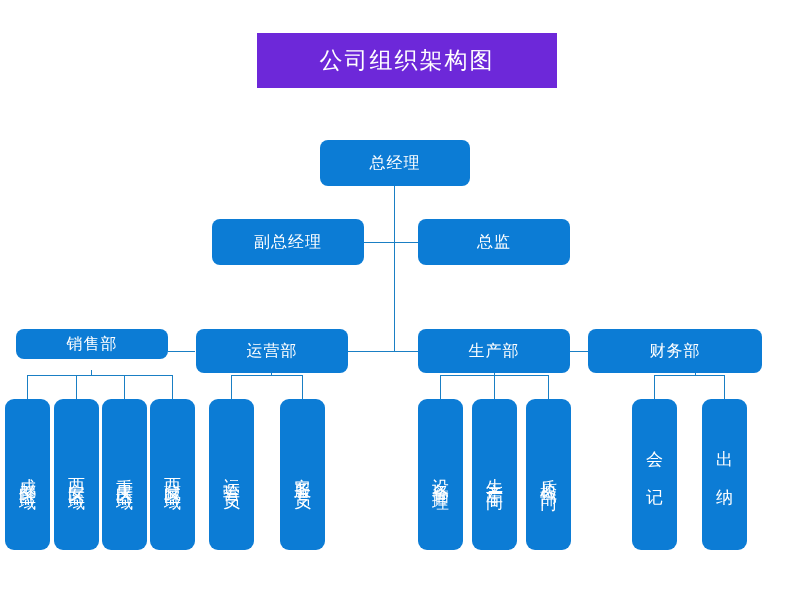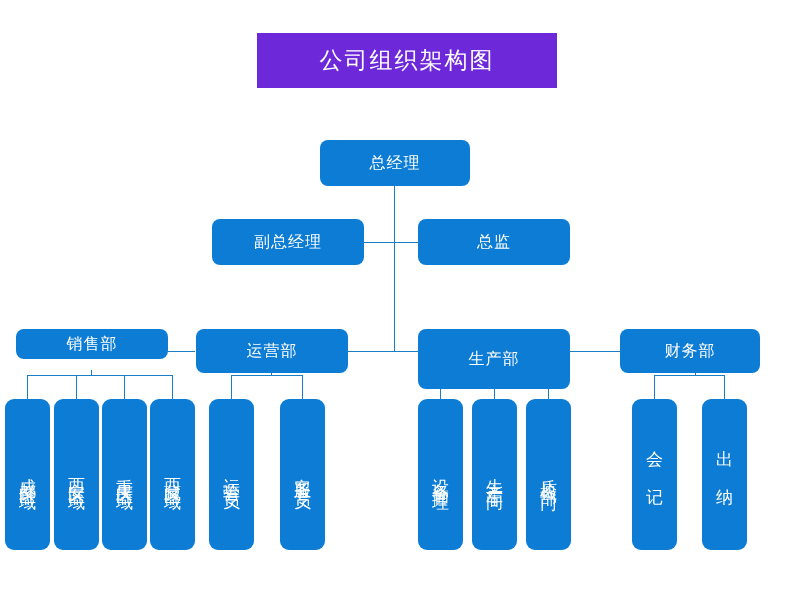--- a/index.html
+++ b/index.html
@@ -138,24 +138,24 @@
   <div class="node horiz" style="left:418px; top:219px; width:152px; height:46px;">
     <span class="node-label">总监</span>
   </div>
 
   <div class="node horiz" style="left:16px; top:329px; width:152px; height:30px;">
     <span class="node-label">销售部</span>
   </div>
   <div class="node horiz" style="left:196px; top:329px; width:152px; height:44px;">
     <span class="node-label">运营部</span>
   </div>
-  <div class="node horiz" style="left:418px; top:329px; width:152px; height:60px;">
+  <div class="node horiz" style="left:418px; top:329px; width:152px; height:44px;">
     <span class="node-label">生产部</span>
   </div>
-  <div class="node horiz" style="left:620px; top:329px; width:140px; height:44px;">
+  <div class="node horiz" style="left:588px; top:329px; width:174px; height:44px;">
     <span class="node-label">财务部</span>
   </div>
 
   <div class="node leaf" style="left:5px; top:399px; width:45px; height:151px;">
     <span class="node-label">成都区域</span>
   </div>
   <div class="node leaf" style="left:54px; top:399px; width:45px; height:151px;">
     <span class="node-label">西安区域</span>
   </div>
   <div class="node leaf" style="left:102px; top:399px; width:45px; height:151px;">

